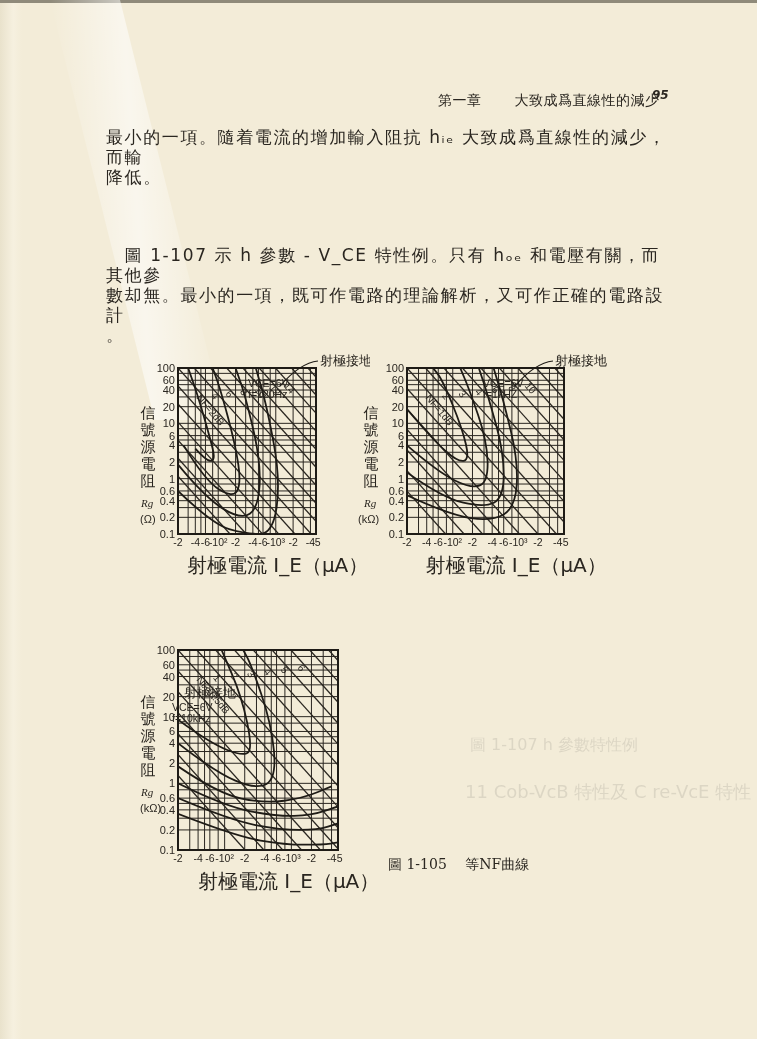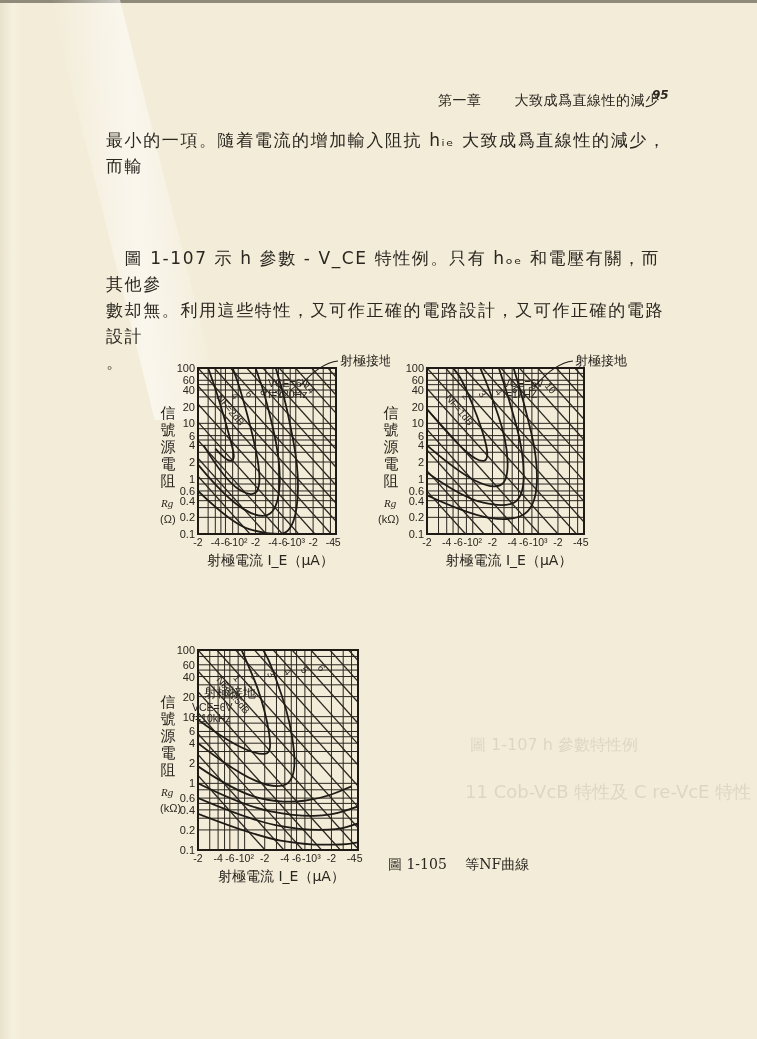--- a/index.html
+++ b/index.html
@@ -25,42 +25,41 @@
     font-family: "DejaVu Sans", sans-serif;
   }
   .running-head .chapter { margin-right: 28px; }
   .page-num {
     position: absolute; top: 88px; left: 652px;
     font-size: 12px; font-weight: bold; font-style: italic;
     font-family: "DejaVu Sans", sans-serif;
   }
   .para {
     position: absolute; left: 106px; width: 566px;
-    font-size: 17px; line-height: 26px; letter-spacing: 1.6px;
+    font-size: 17px; line-height: 20px; letter-spacing: 1.6px;
     font-family: "DejaVu Sans", sans-serif;
   }
   .para p { margin: 0; }
   .chart {
     position: absolute;
-    margin-left: 20px;
   }
   .chart svg text { font-family: "Liberation Sans", sans-serif; fill: #2a2620; }
   .caption {
     position: absolute; left: 388px; top: 856px; font-size: 14px;
     font-family: "DejaVu Serif", serif;
   }
   .caption .fig-num { margin-right: 14px; }
   .ylabel-cjk {
     position: absolute; font-size: 15px; line-height: 17px; width: 16px;
     font-family: "DejaVu Sans", sans-serif; text-align: center;
   }
   .ylabel-sym { position:absolute; font-size: 11px; font-style: italic; font-family:"Liberation Serif", serif; }
   .ylabel-unit { position:absolute; font-size: 11px; font-family:"Liberation Sans", sans-serif; }
   .xlabel {
-    position: absolute; font-size: 14px; font-family: "DejaVu Sans", sans-serif; white-space: nowrap; text-align: center;
+    position: absolute; font-size: 20px; font-family: "DejaVu Sans", sans-serif; white-space: nowrap; text-align: center;
   }
   .ghost {
     position:absolute; color: rgba(60,60,60,0.12); font-size: 16px;
     font-family: "DejaVu Sans", sans-serif; white-space: nowrap;
   }
 </style>
 </head>
 <body>
 
 <div class="page-shade-left"></div>
@@ -71,25 +70,26 @@
 <div class="ghost" style="left:465px;top:780px;font-size:18px;">11 Cob-VcB 特性及 C re-VcE 特性</div>
 
 <div class="running-head">
   <span class="chapter">第一章</span>
   <span>大致成爲直線性的減少</span>
 </div>
 <div class="page-num">95</div>
 
 <div class="para" style="top:127px;">
   <p>最小的一項。隨着電流的增加輸入阻抗 hᵢₑ 大致成爲直線性的減少，而輸</p>
+  <p>降低。</p>
 </div>
 
 <div class="para" style="top:245px;">
   <p>　圖 1-107 示 h 參數 - V_CE 特性例。只有 hₒₑ 和電壓有關，而其他參</p>
-  <p>數却無。利用這些特性，又可作正確的電路設計，又可作正確的電路設計</p>
+  <p>數却無。最小的一項，既可作電路的理論解析，又可作正確的電路設計</p>
   <p>。</p>
 </div>
 
 <div class="chart" id="chart0" style="left:140px;top:345px;width:230px;height:260px;"><svg width="230" height="260">
       <defs>
         <clipPath id="clip0">
           <rect x="38" y="23" width="138" height="166"></rect>
         </clipPath>
       </defs>
       <line x1="38" y1="23" x2="38" y2="189" stroke="#2a2620" stroke-width="1"></line>

